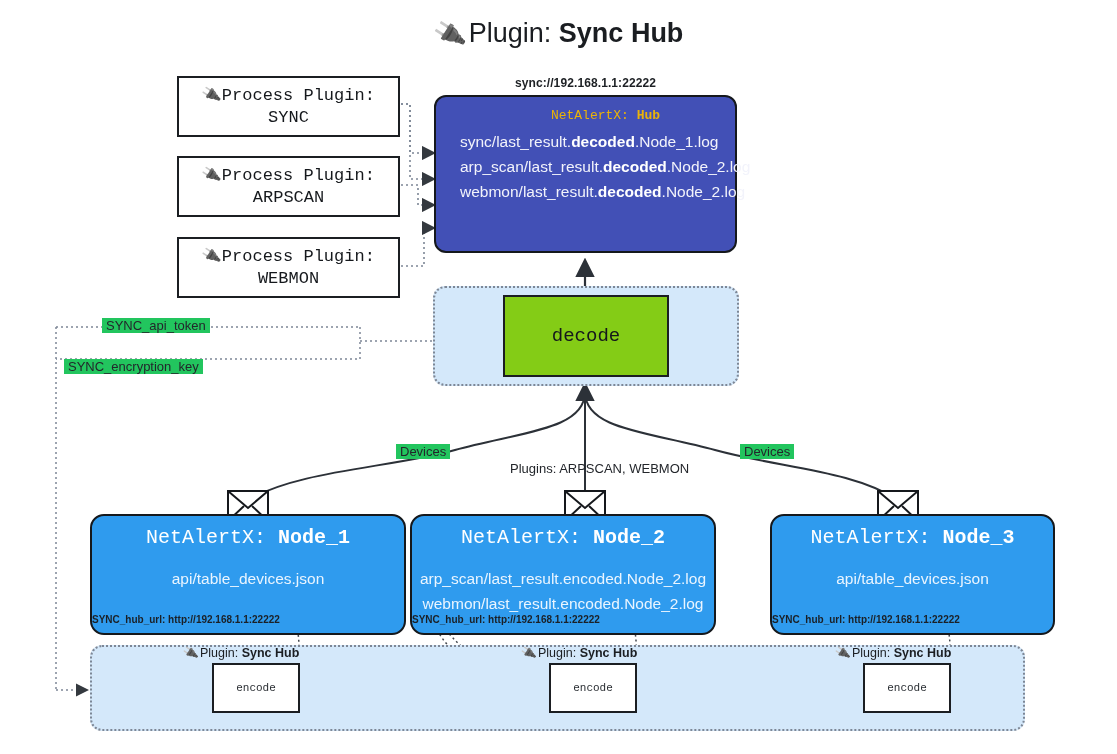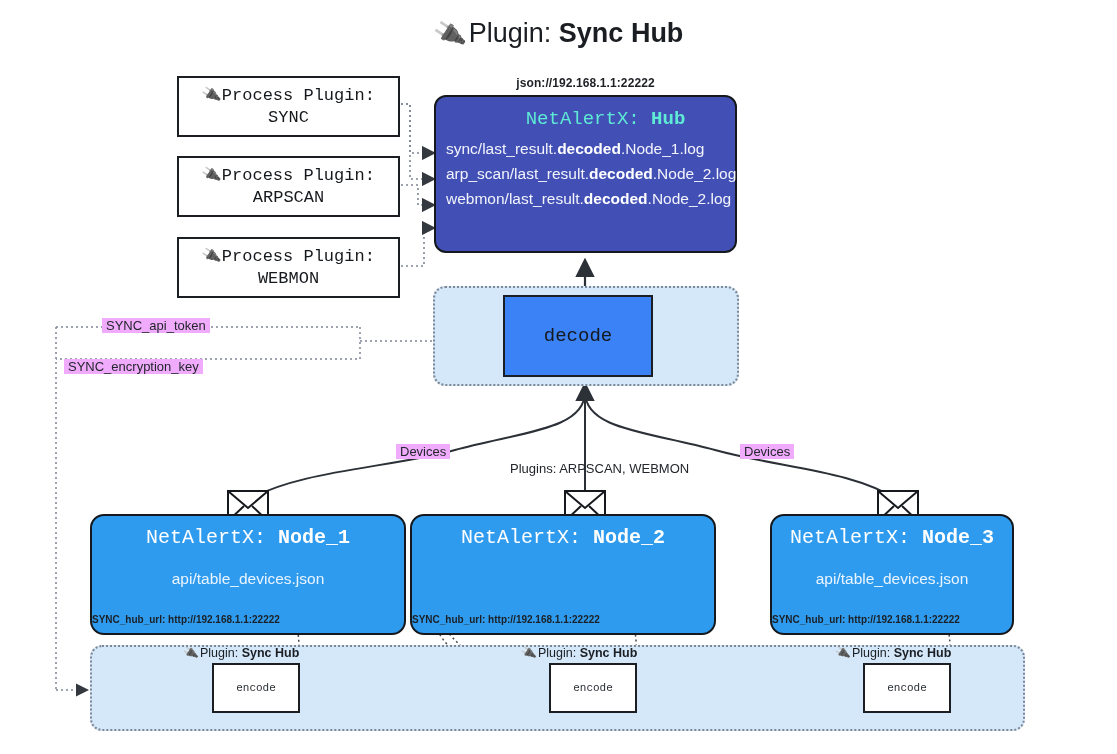--- a/index.html
+++ b/index.html
@@ -34,42 +34,42 @@
 
   
   .hub{
     position:absolute;left:434px;top:95px;width:303px;height:158px;
     background:#4250b6;border:2px solid #15181c;border-radius:12px;
     box-sizing:border-box;
   }
   .hub .hub-title{
     text-align:center;margin-top:11px;
     font-family:"Liberation Mono","DejaVu Sans Mono",monospace;
-    font-size:19px;color:#5eead4;white-space:nowrap;padding-left:40px;
+    font-size:13px;color:#eab308;white-space:nowrap;padding-left:40px;
   }
   .hub .hub-title b{font-weight:bold;}
   .hub .rows{margin-top:6px;}
   .hub .row{
-    height:25px;line-height:25px;padding-left:10px;
+    height:25px;line-height:25px;padding-left:24px;
     font-size:15.5px;color:#f2f3fb;white-space:nowrap;
   }
   .hub .row b{font-weight:bold;color:#ffffff;}
   .hub-url{
     position:absolute;left:434px;top:76px;width:303px;text-align:center;
     font-size:12px;font-weight:bold;color:#1d2024;letter-spacing:0.1px;
   }
 
   
   .decode-wrap{
     position:absolute;left:433px;top:286px;width:306px;height:100px;
     background:#d4e8fa;border:2px dotted #7d8796;border-radius:12px;box-sizing:border-box;
   }
   .decode-box{
-    position:absolute;left:503px;top:295px;width:150px;height:82px;
-    background:#3b82f6;border:2px solid #1b1e22;box-sizing:border-box;
+    position:absolute;left:503px;top:295px;width:166px;height:82px;
+    background:#84cc16;border:2px solid #1b1e22;box-sizing:border-box;
     display:flex;align-items:center;justify-content:center;
     font-family:"Liberation Mono","DejaVu Sans Mono",monospace;
     font-size:19px;color:#15181c;
   }
 
   
   .node{
     position:absolute;height:121px;
     background:#2f9bee;border:2px solid #15181c;border-radius:14px;box-sizing:border-box;
   }
@@ -102,21 +102,21 @@
     position:absolute;width:88px;height:50px;background:#ffffff;
     border:2px solid #1b1e22;box-sizing:border-box;
     display:flex;align-items:center;justify-content:center;
     font-family:"Liberation Mono","DejaVu Sans Mono",monospace;
     font-size:11px;color:#2a2e33;
   }
 
   
   .elabel{
     position:absolute;font-size:13px;color:#23262b;white-space:nowrap;
-    background:#f0abfc;padding:0 4px;
+    background:#22c55e;padding:0 4px;
   }
   .elabel.nobg{background:transparent;}
 </style>
 </head>
 <body>
 
 <div id="canvas">
 
   <svg class="edges" viewBox="0 0 1117 754">
     <defs>
@@ -194,21 +194,21 @@
   </div>
   <div class="proc" style="left:177px;top:156px;">
     <div class="l1"><span class="plug">🔌</span><span>Process Plugin:</span></div>
     <div class="l2">ARPSCAN</div>
   </div>
   <div class="proc" style="left:177px;top:237px;">
     <div class="l1"><span class="plug">🔌</span><span>Process Plugin:</span></div>
     <div class="l2">WEBMON</div>
   </div>
 
-  <div class="hub-url">json://192.168.1.1:22222</div>
+  <div class="hub-url">sync://192.168.1.1:22222</div>
   <div class="hub">
     <div class="hub-title">
       <span>NetAlertX:</span>
       <b>Hub</b>
     </div>
     <div class="rows">
       <div class="row"><span>sync/last_result.</span><b>decoded</b><span>.Node_1.log</span></div>
       <div class="row"><span>arp_scan/last_result.</span><b>decoded</b><span>.Node_2.log</span></div>
       <div class="row"><span>webmon/last_result.</span><b>decoded</b><span>.Node_2.log</span></div>
     </div>
@@ -233,24 +233,28 @@
       <div class="line">api/table_devices.json</div>
     </div>
     <div class="hub-url-small">SYNC_hub_url: http://192.168.1.1:22222</div>
   </div>
 
   <div class="node" style="left:410px;top:514px;width:306px;">
     <div class="node-title">
       <span>NetAlertX:</span>
       <b>Node_2</b>
     </div>
+    <div class="lines">
+      <div class="line">arp_scan/last_result.encoded.Node_2.log</div>
+      <div class="line">webmon/last_result.encoded.Node_2.log</div>
+    </div>
     <div class="hub-url-small">SYNC_hub_url: http://192.168.1.1:22222</div>
   </div>
 
-  <div class="node" style="left:770px;top:514px;width:244px;">
+  <div class="node" style="left:770px;top:514px;width:285px;">
     <div class="node-title">
       <span>NetAlertX:</span>
       <b>Node_3</b>
     </div>
     <div class="lines">
       <div class="line">api/table_devices.json</div>
     </div>
     <div class="hub-url-small">SYNC_hub_url: http://192.168.1.1:22222</div>
   </div>
 

